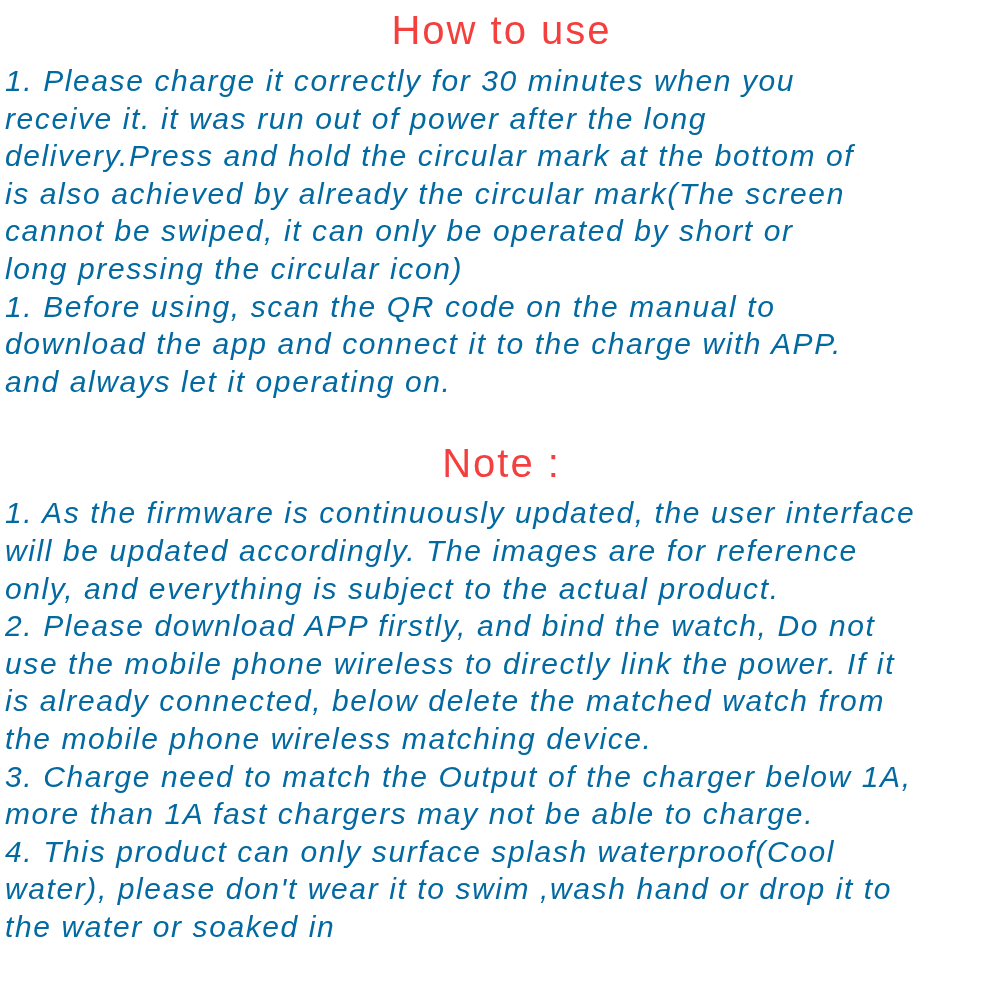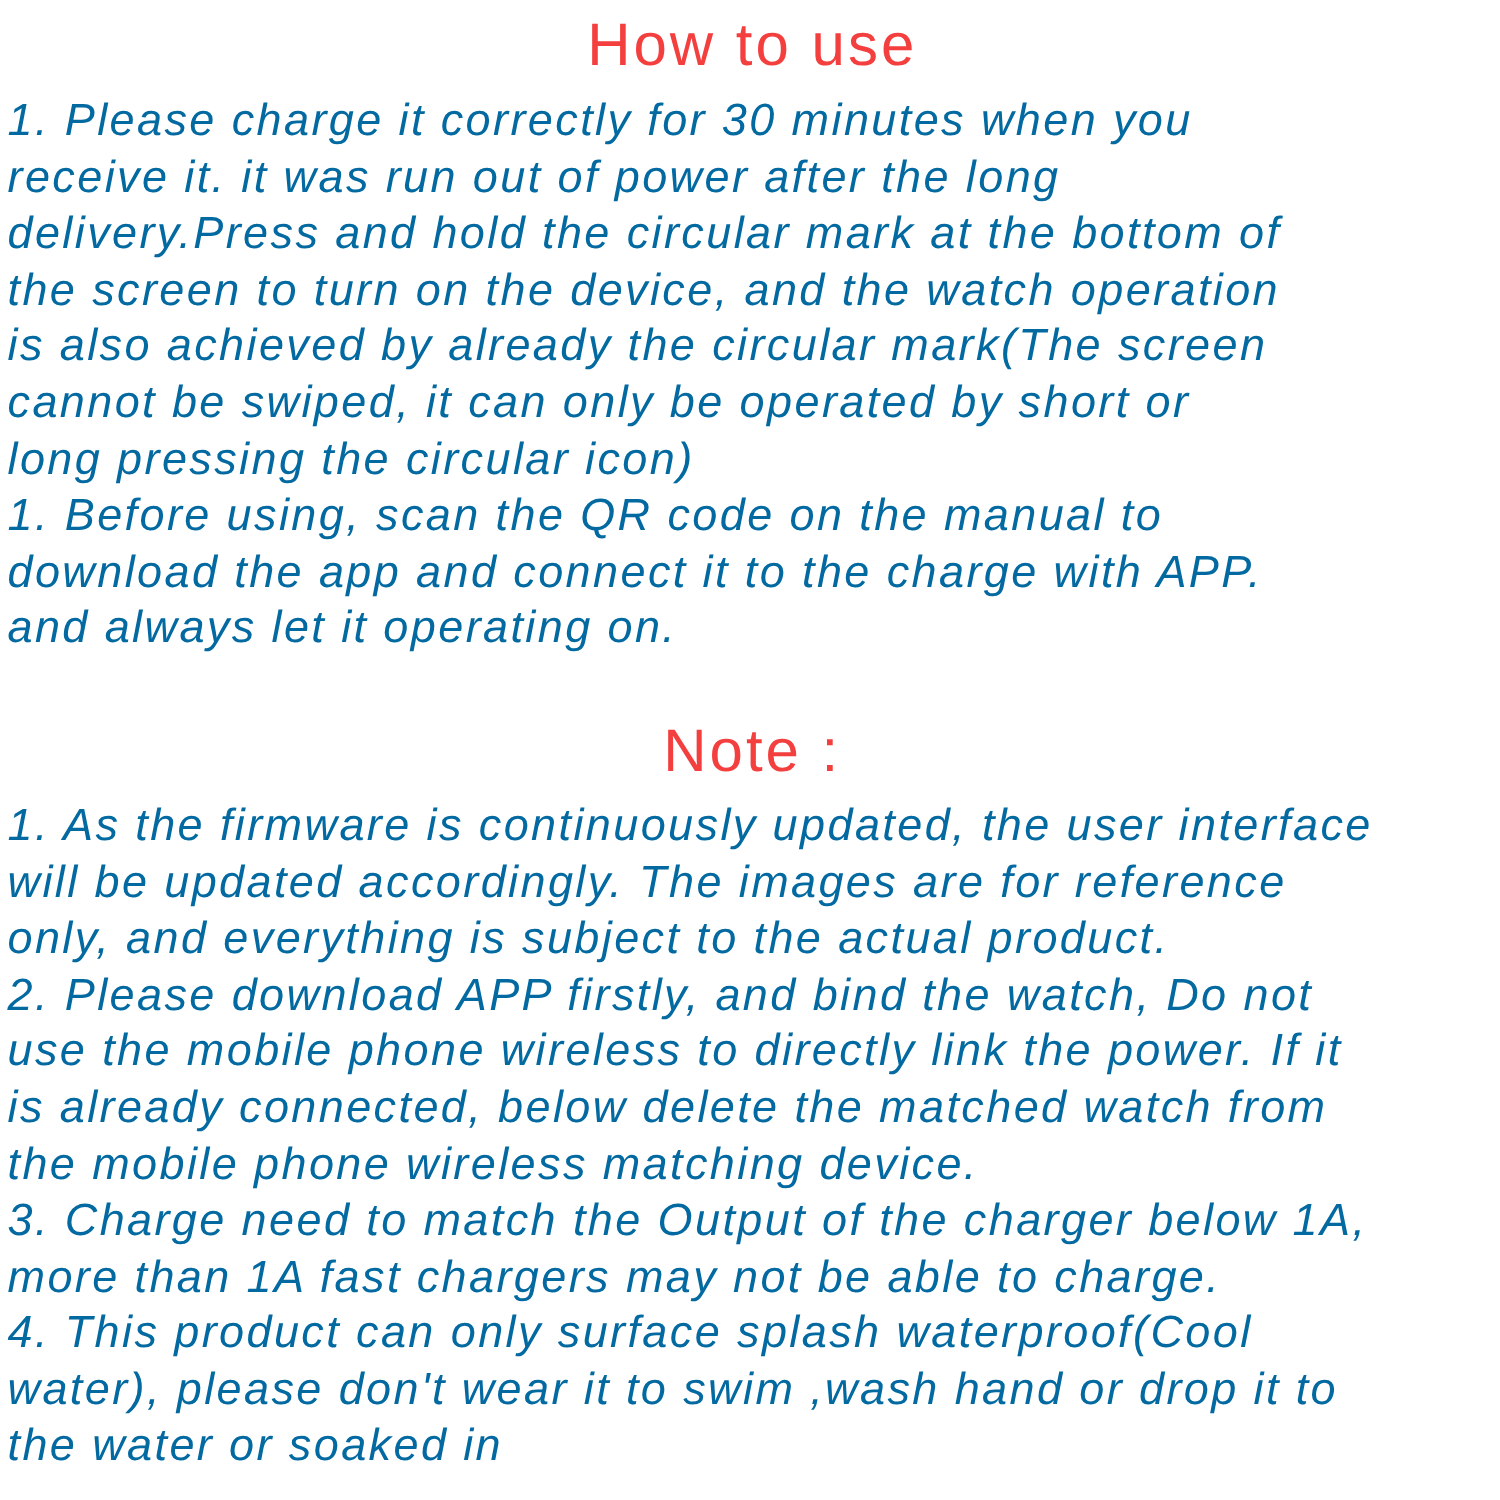--- a/index.html
+++ b/index.html
@@ -53,21 +53,20 @@
 <body style="background: rgb(255, 255, 255);">
 
 <div class="page">
 
   <section>
     <h1 class="section-title title-howto">How to use</h1>
     <div class="body-text">
         <div class="line">1. Please charge it correctly for 30 minutes when you</div>
         <div class="line">receive it. it was run out of power after the long</div>
         <div class="line">delivery.Press and hold the circular mark at the bottom of</div>
-        <div class="line">the screen to turn on the device, and the watch operation</div>
         <div class="line">is also achieved by already the circular mark(The screen</div>
         <div class="line">cannot be swiped, it can only be operated by short or</div>
         <div class="line">long pressing the circular icon)</div>
         <div class="line">1. Before using, scan the QR code on the manual to</div>
         <div class="line">download the app and connect it to the charge with APP.</div>
         <div class="line">and always let it operating on.</div>
       </div>
   </section>
 
   <section>

